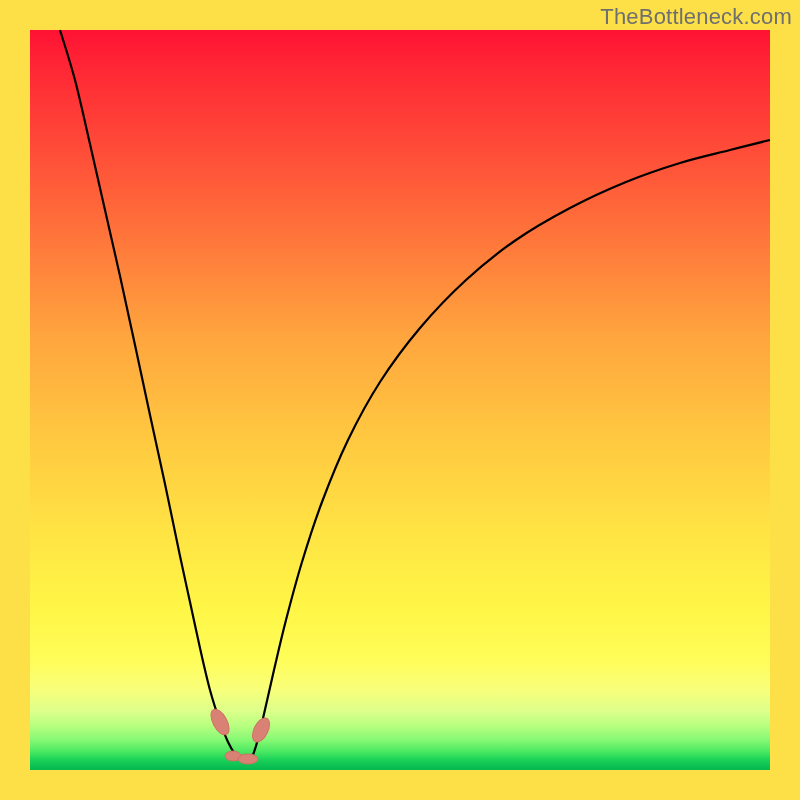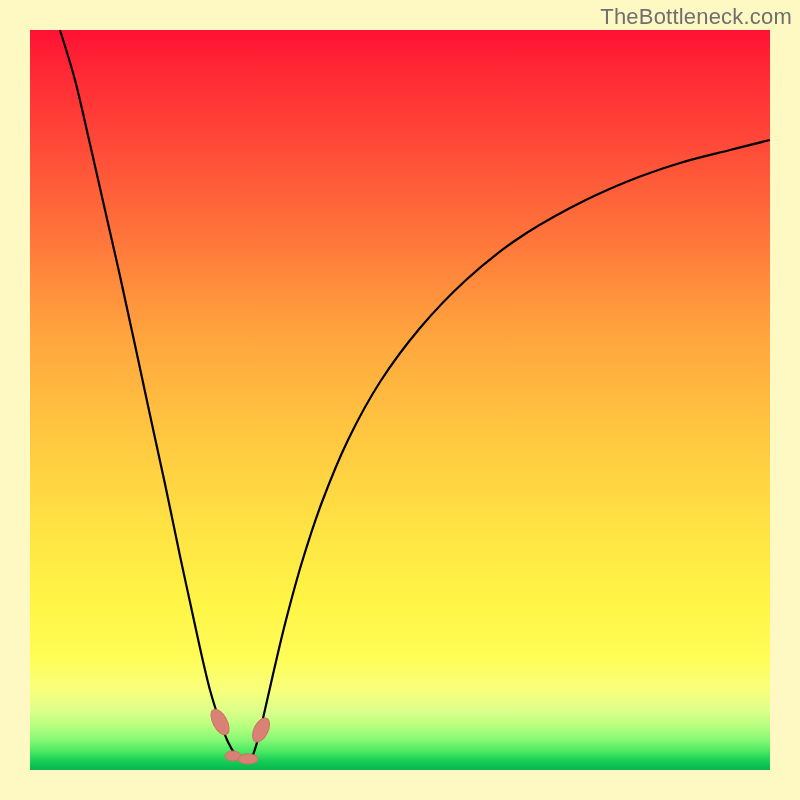--- a/index.html
+++ b/index.html
@@ -8,21 +8,21 @@
     width: 800px;
     height: 800px;
     background: #000;
     overflow: hidden;
     font-family: Arial, Helvetica, sans-serif;
   }
   .stage {
     position: relative;
     width: 800px;
     height: 800px;
-    background: #fef9c3;
+    background: #fde047;
   }
   .plot-area {
     position: absolute;
     left: 30px;
     top: 30px;
     width: 740px;
     height: 740px;
     
     background: linear-gradient(
       to bottom,

